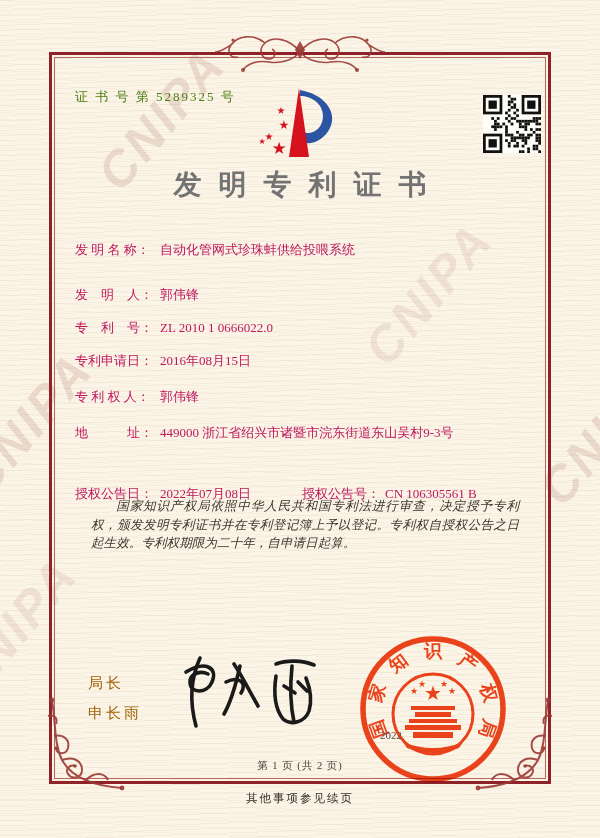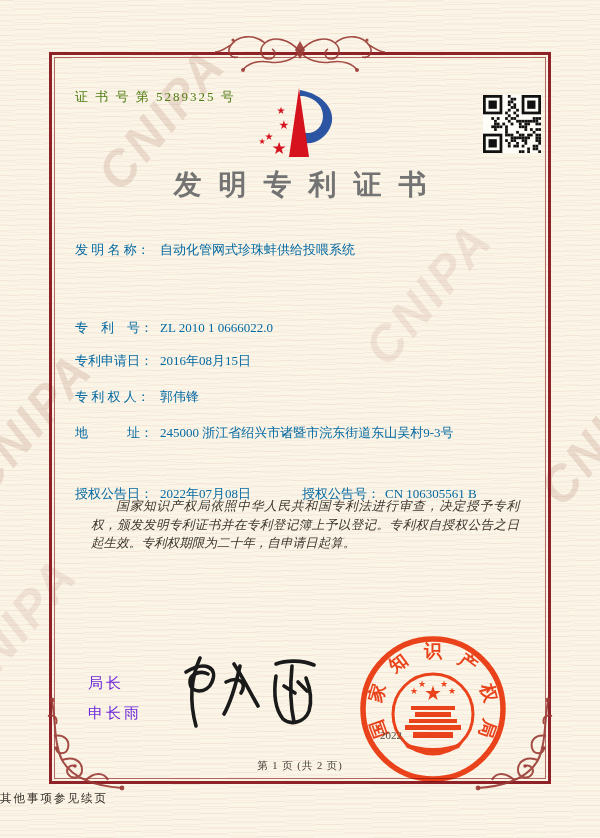--- a/index.html
+++ b/index.html
@@ -23,32 +23,32 @@
     position:absolute;left:49px;top:52px;width:496px;height:726px;
     border:3px solid #8e2228;z-index:1;
   }
   .frame-inner{position:absolute;inset:2px;border:1px solid #b2685f;}
   .content{position:absolute;inset:0;z-index:2;}
   .cert-no{position:absolute;left:75px;top:88px;font-size:13px;letter-spacing:2px;color:#4d7c0f;}
   .title{
     position:absolute;left:0;top:166px;width:600px;text-align:center;
     font-size:28px;font-weight:700;color:#737373;letter-spacing:17px;text-indent:17px;
   }
-  .row{position:absolute;left:75px;font-size:13px;color:#0369a1;white-space:nowrap;}
+  .row{position:absolute;left:75px;font-size:13px;color:#be185d;white-space:nowrap;}
   .row .lbl{display:inline-block;min-width:80px;}
   .row .val{display:inline-block;margin-left:5px;}
   .val-fixed{width:142px;}
   .body-text{
     position:absolute;left:75px;top:481px;width:460px;color:#3c352c;
     font-size:12.6px;line-height:18.6px;font-style:italic;
   }
   .body-text p{margin:16px;text-indent:2em;text-align:justify;}
-  .director{position:absolute;left:88px;top:668px;font-size:15px;color:#6d28d9;line-height:30px;letter-spacing:3px;}
+  .director{position:absolute;left:88px;top:668px;font-size:15px;color:#a16207;line-height:30px;letter-spacing:3px;}
   .page-info{position:absolute;left:0;top:759px;width:600px;text-align:center;font-size:10.5px;color:#403a32;letter-spacing:1px;}
-  .cont-note{position:absolute;left:0;top:791px;width:600px;text-align:left;font-size:11.5px;color:#36302a;letter-spacing:2px;z-index:2;}
+  .cont-note{position:absolute;left:0;top:791px;width:600px;text-align:center;font-size:11.5px;color:#36302a;letter-spacing:2px;z-index:2;}
   .seal{position:absolute;left:358px;top:634px;z-index:3;mix-blend-mode:multiply;opacity:.94;}
   .sig{position:absolute;left:178px;top:638px;z-index:3;}
   .orn{z-index:2;}
 </style>
 </head>
 <body>
 
 <div class="wm" style="left:78px;top:90px;">CNIPA</div>
 <div class="wm" style="left:-55px;top:395px;">CNIPA</div>
 <div class="wm" style="left:345px;top:265px;opacity:.7;">CNIPA</div>
@@ -239,31 +239,34 @@
       <rect x="14" y="20" width="1" height="1" fill="#111"></rect>
       <rect x="16" y="20" width="1" height="1" fill="#111"></rect>
       <rect x="20" y="20" width="1" height="1" fill="#111"></rect>
     </svg>
 
   <div class="title">发明专利证书</div>
 
   <div class="row" style="top:241px;">
     <span class="lbl">发 明 名 称：</span><span class="val">自动化管网式珍珠蚌供给投喂系统</span>
   </div>
+  <div class="row" style="top:286px;">
+    <span class="lbl">发　明　人：</span><span class="val">郭伟锋</span>
+  </div>
   <div class="row" style="top:319px;">
     <span class="lbl">专　利　号：</span><span class="val">ZL 2010 1 0666022.0</span>
   </div>
   <div class="row" style="top:352px;text-decoration:underline;">
     <span class="lbl">专利申请日：</span><span class="val">2016年08月15日</span>
   </div>
   <div class="row" style="top:388px;">
     <span class="lbl">专 利 权 人：</span><span class="val">郭伟锋</span>
   </div>
   <div class="row" style="top:424px;">
-    <span class="lbl">地　　　址：</span><span class="val">245000 浙江省绍兴市诸暨市浣东街道东山吴村9-3号</span>
+    <span class="lbl">地　　　址：</span><span class="val">449000 浙江省绍兴市诸暨市浣东街道东山吴村9-3号</span>
   </div>
   <div class="row" style="top:457px;margin-top:28px;">
     <span class="lbl">授权公告日：</span><span class="val val-fixed">2022年07月08日</span><span class="lbl" style="min-width:0;">授权公告号：</span><span class="val">CN 106305561 B</span>
   </div>
 
   <div class="body-text">
     <p>国家知识产权局依照中华人民共和国专利法进行审查，决定授予专利权，颁发发明专利证书并在专利登记簿上予以登记。专利权自授权公告之日起生效。专利权期限为二十年，自申请日起算。</p>
   </div>
 
   <div class="director">

